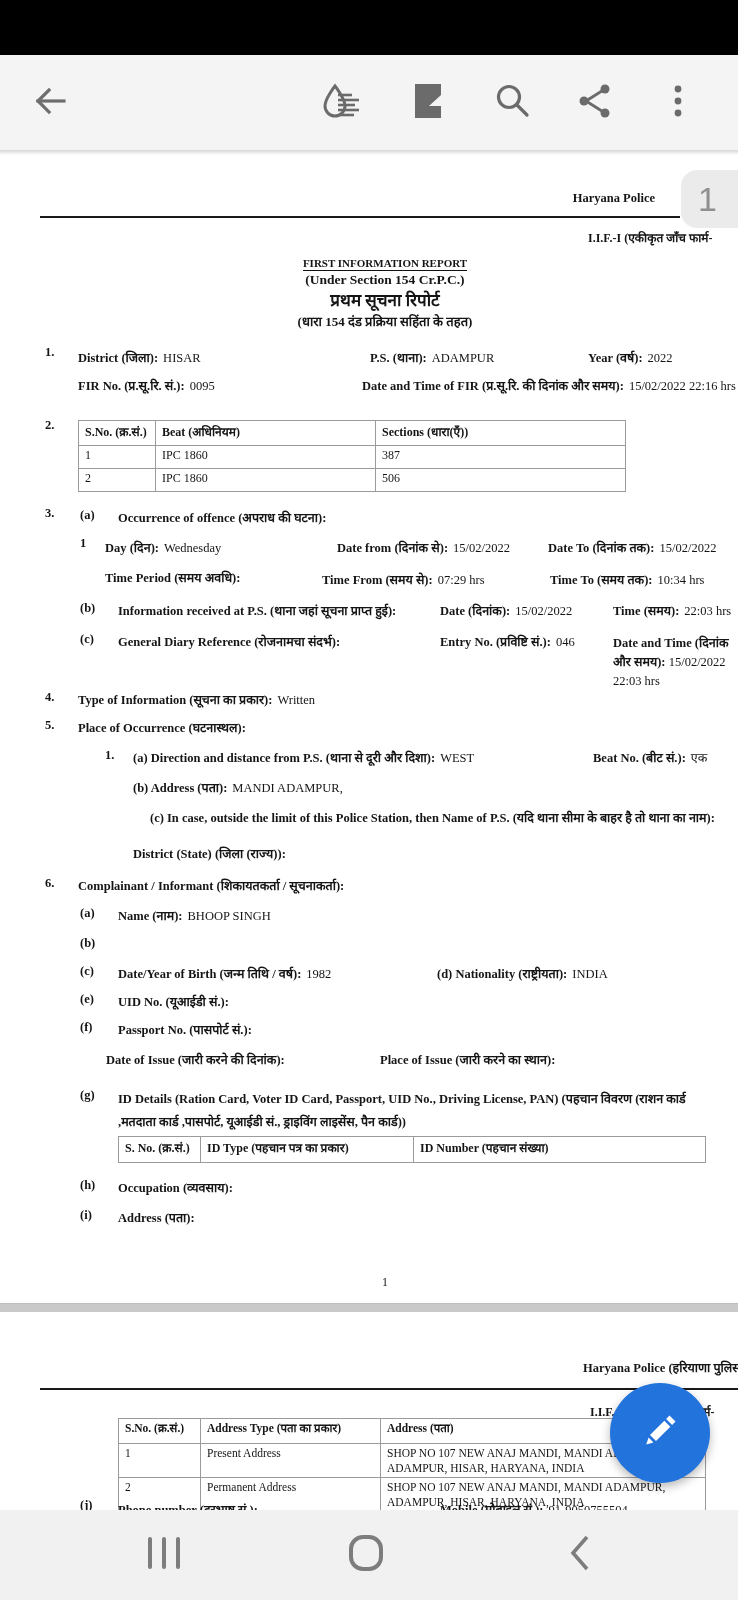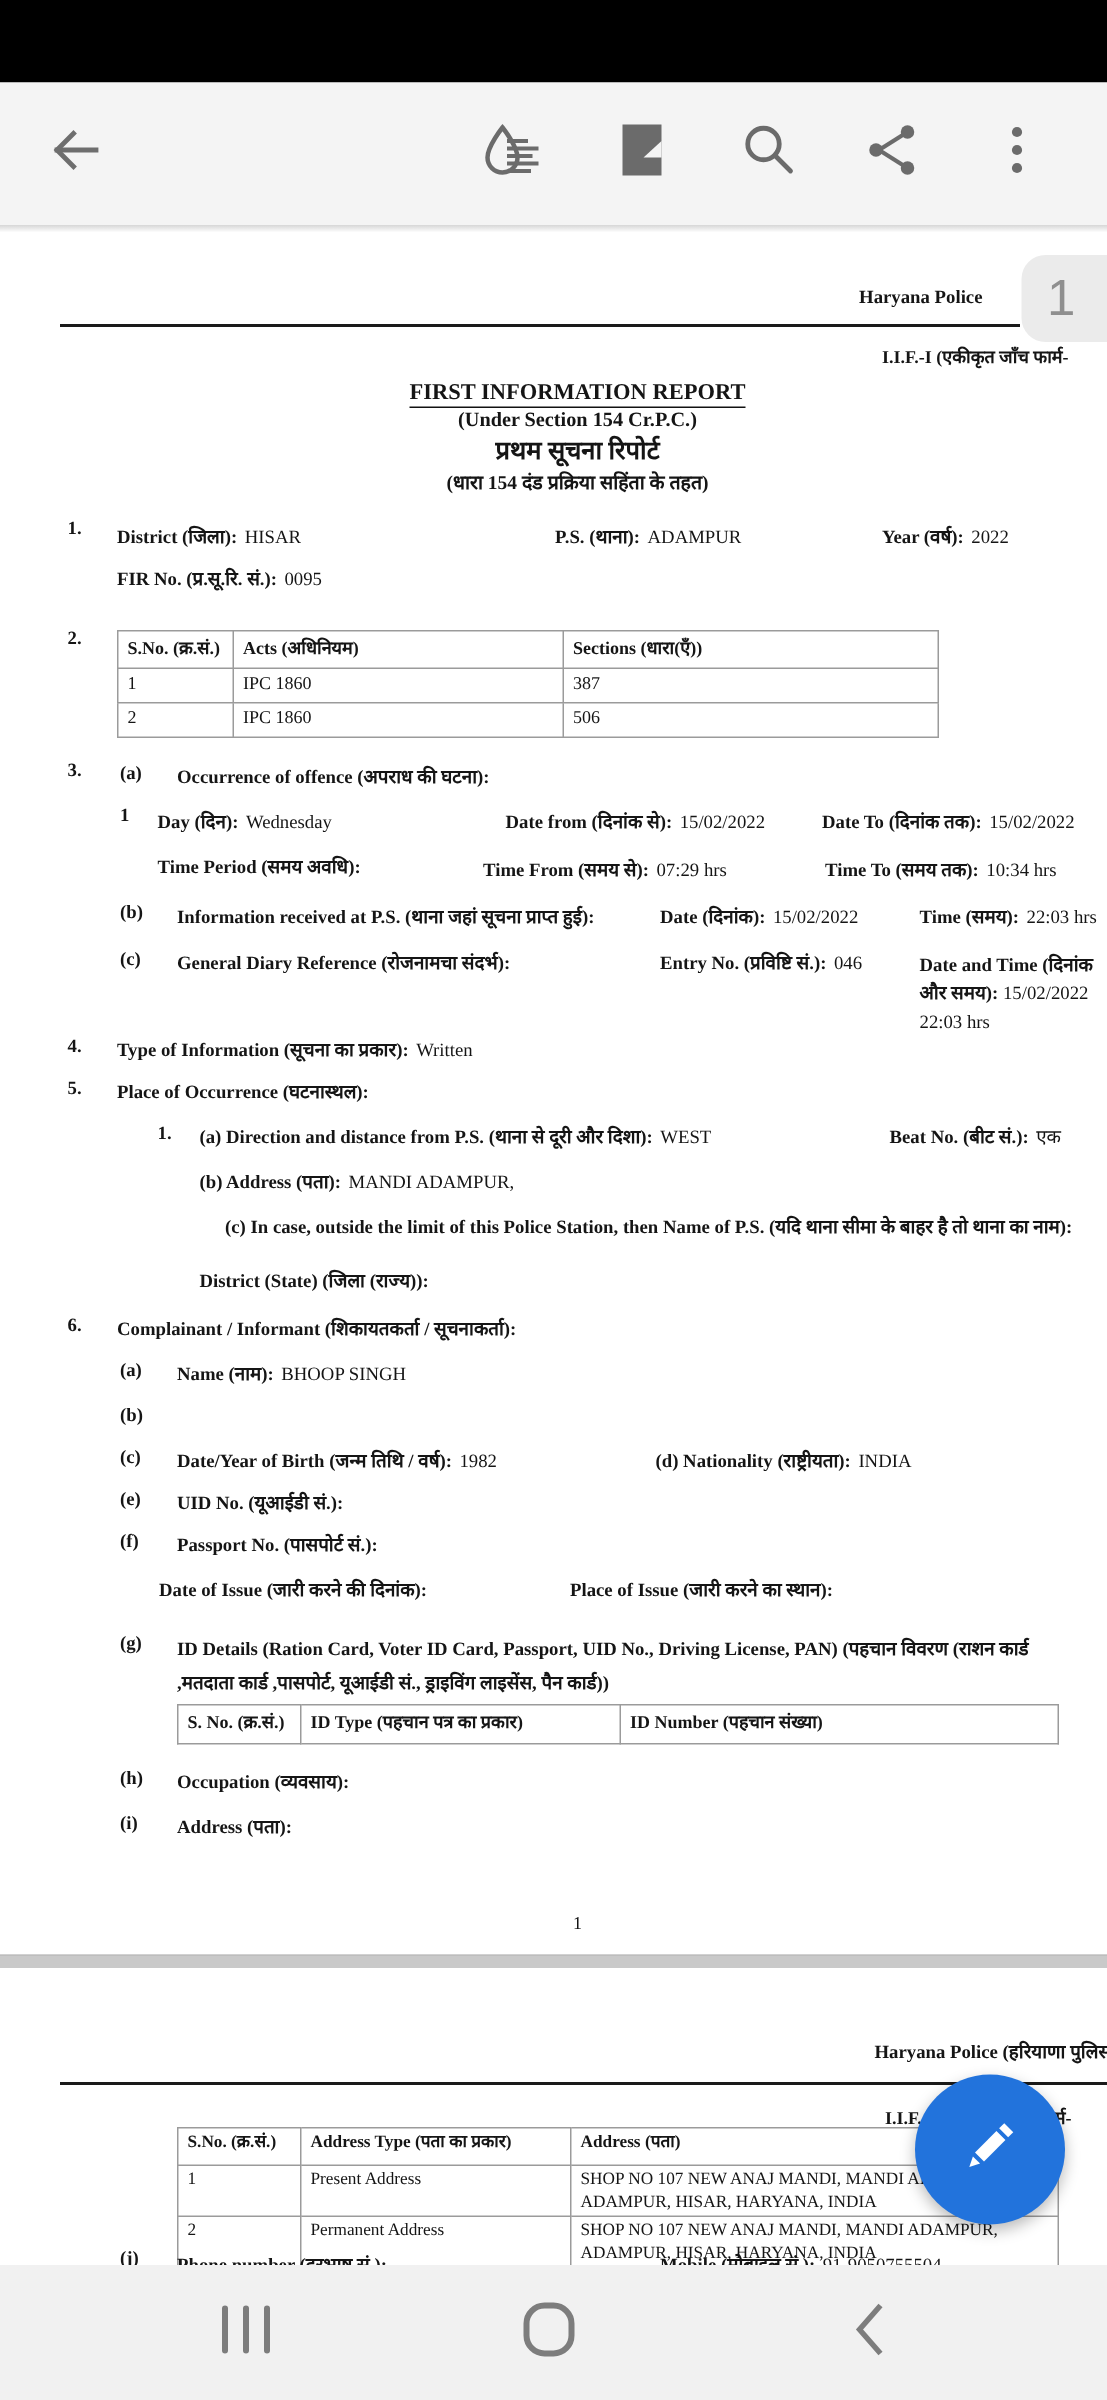--- a/index.html
+++ b/index.html
@@ -115,42 +115,43 @@
       </span>
     </div>
   </div>
   <div class="page-shadow"></div>
 
   <div class="page page1">
     <div class="t lbl" style="left:420px;top:40px;width:235px;text-align:right">Haryana Police</div>
     <div class="hline" style="left:40px;top:66px;width:640px"></div>
     <div class="t lbl" style="left:588px;top:80px;font-size:12px">I.I.F.-I (एकीकृत जाँच फार्म-</div>
 
-    <div class="center" style="top:103px"><span class="u lbl" style="font-size:15px">FIRST INFORMATION REPORT</span></div>
+    <div class="center" style="top:103px"><span class="u lbl" style="font-size:11px">FIRST INFORMATION REPORT</span></div>
     <div class="center lbl" style="top:122px;font-size:13.5px">(Under Section 154 Cr.P.C.)</div>
     <div class="center lbl" style="top:138px;font-size:17px">प्रथम सूचना रिपोर्ट</div>
     <div class="center lbl" style="top:162px;font-size:13px">(धारा 154 दंड प्रक्रिया सहिंता के तहत)</div>
 
     <div class="num" style="left:45px;top:195px">1.</div>
     <div class="t" style="left:78px;top:200px"><span class="lbl">District (जिला):</span><span class="val">HISAR</span></div>
     <div class="t" style="left:370px;top:200px"><span class="lbl">P.S. (थाना):</span><span class="val">ADAMPUR</span></div>
     <div class="t" style="left:588px;top:200px"><span class="lbl">Year (वर्ष):</span><span class="val">2022</span></div>
     <div class="t" style="left:78px;top:228px"><span class="lbl">FIR No. (प्र.सू.रि. सं.):</span><span class="val">0095</span></div>
+    <div class="t" style="left:362px;top:228px"><span class="lbl">Date and Time of FIR (प्र.सू.रि. की दिनांक और समय):</span><span class="val">15/02/2022 22:16 hrs</span></div>
 
     <div class="num" style="left:45px;top:268px">2.</div>
     <table class="tbl" style="left:78px;top:270px;width:547px">
       <colgroup>
           <col style="width:77px">
           <col style="width:220px">
           <col style="width:250px">
         </colgroup>
       <tbody>
           <tr style="height:25px">
             <th>S.No. (क्र.सं.)</th>
-            <th>Acts (अधिनियम)</th>
+            <th>Beat (अधिनियम)</th>
             <th>Sections (धारा(एँ))</th>
           </tr>
       <tr style="height:23px">
             <td class="cc">1</td>
             <td>IPC 1860</td>
             <td>387</td>
           </tr>
       <tr style="height:23px">
             <td class="cc">2</td>
             <td>IPC 1860</td>

